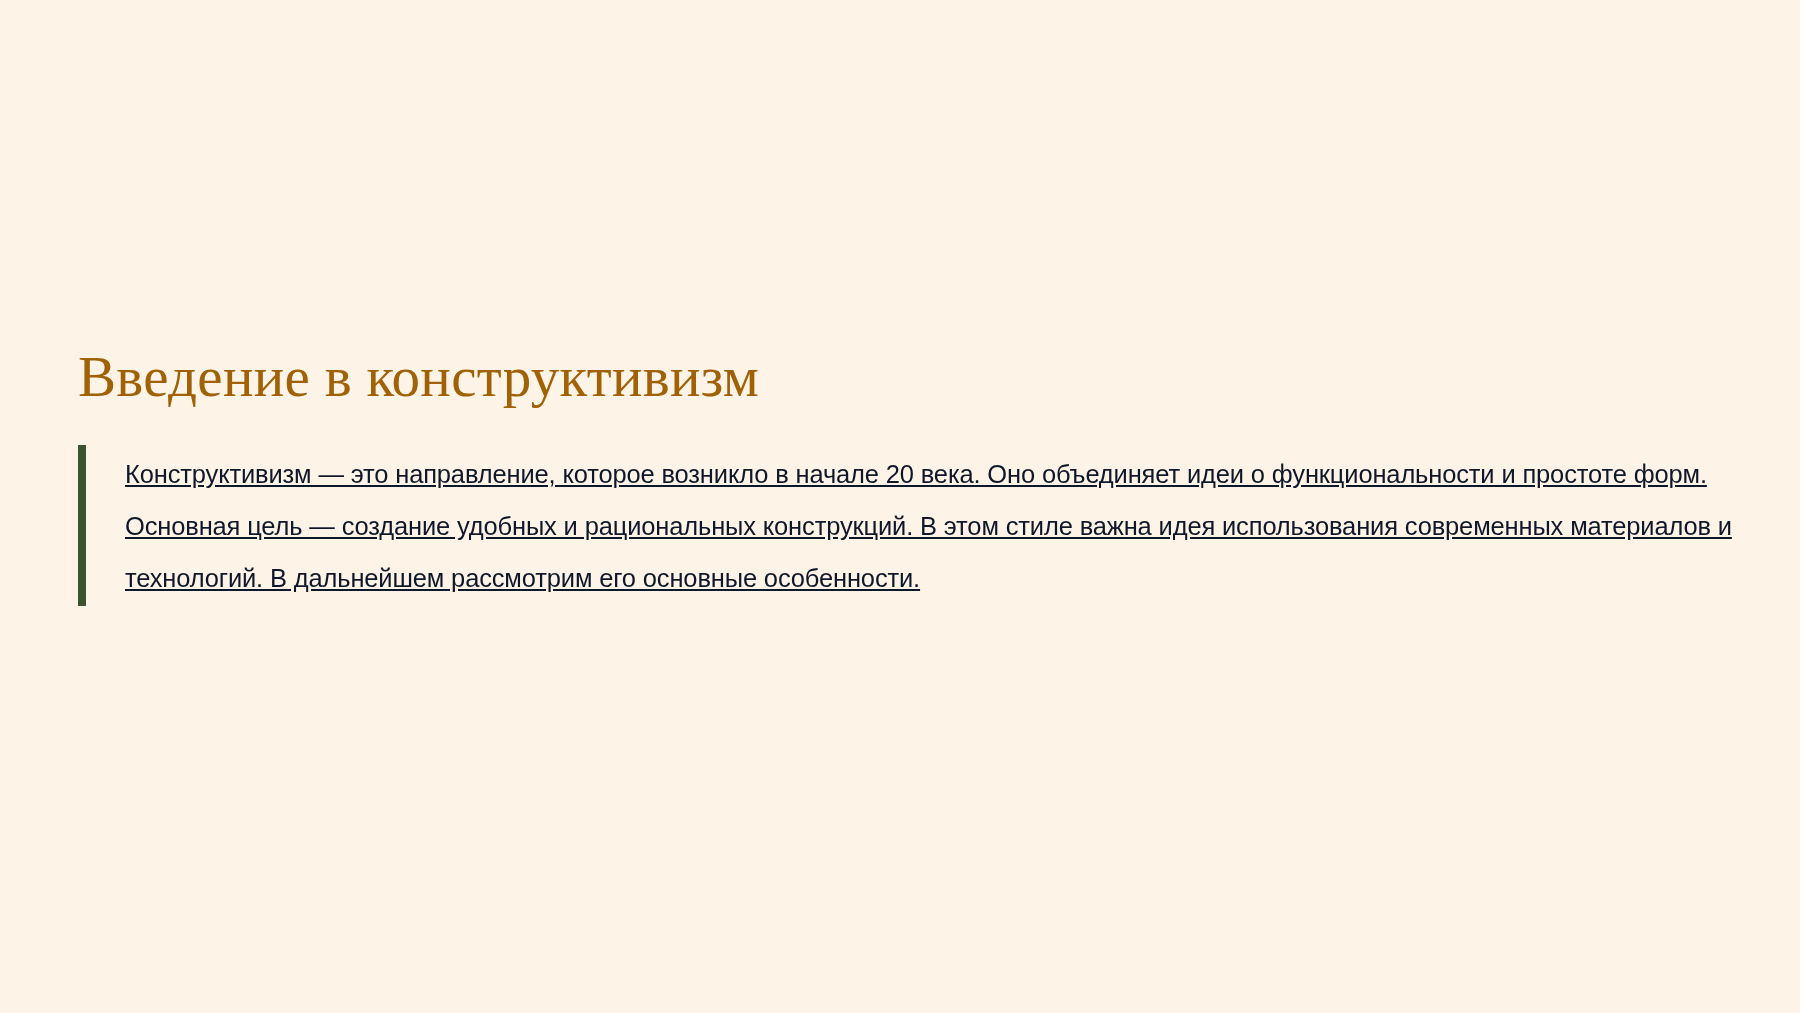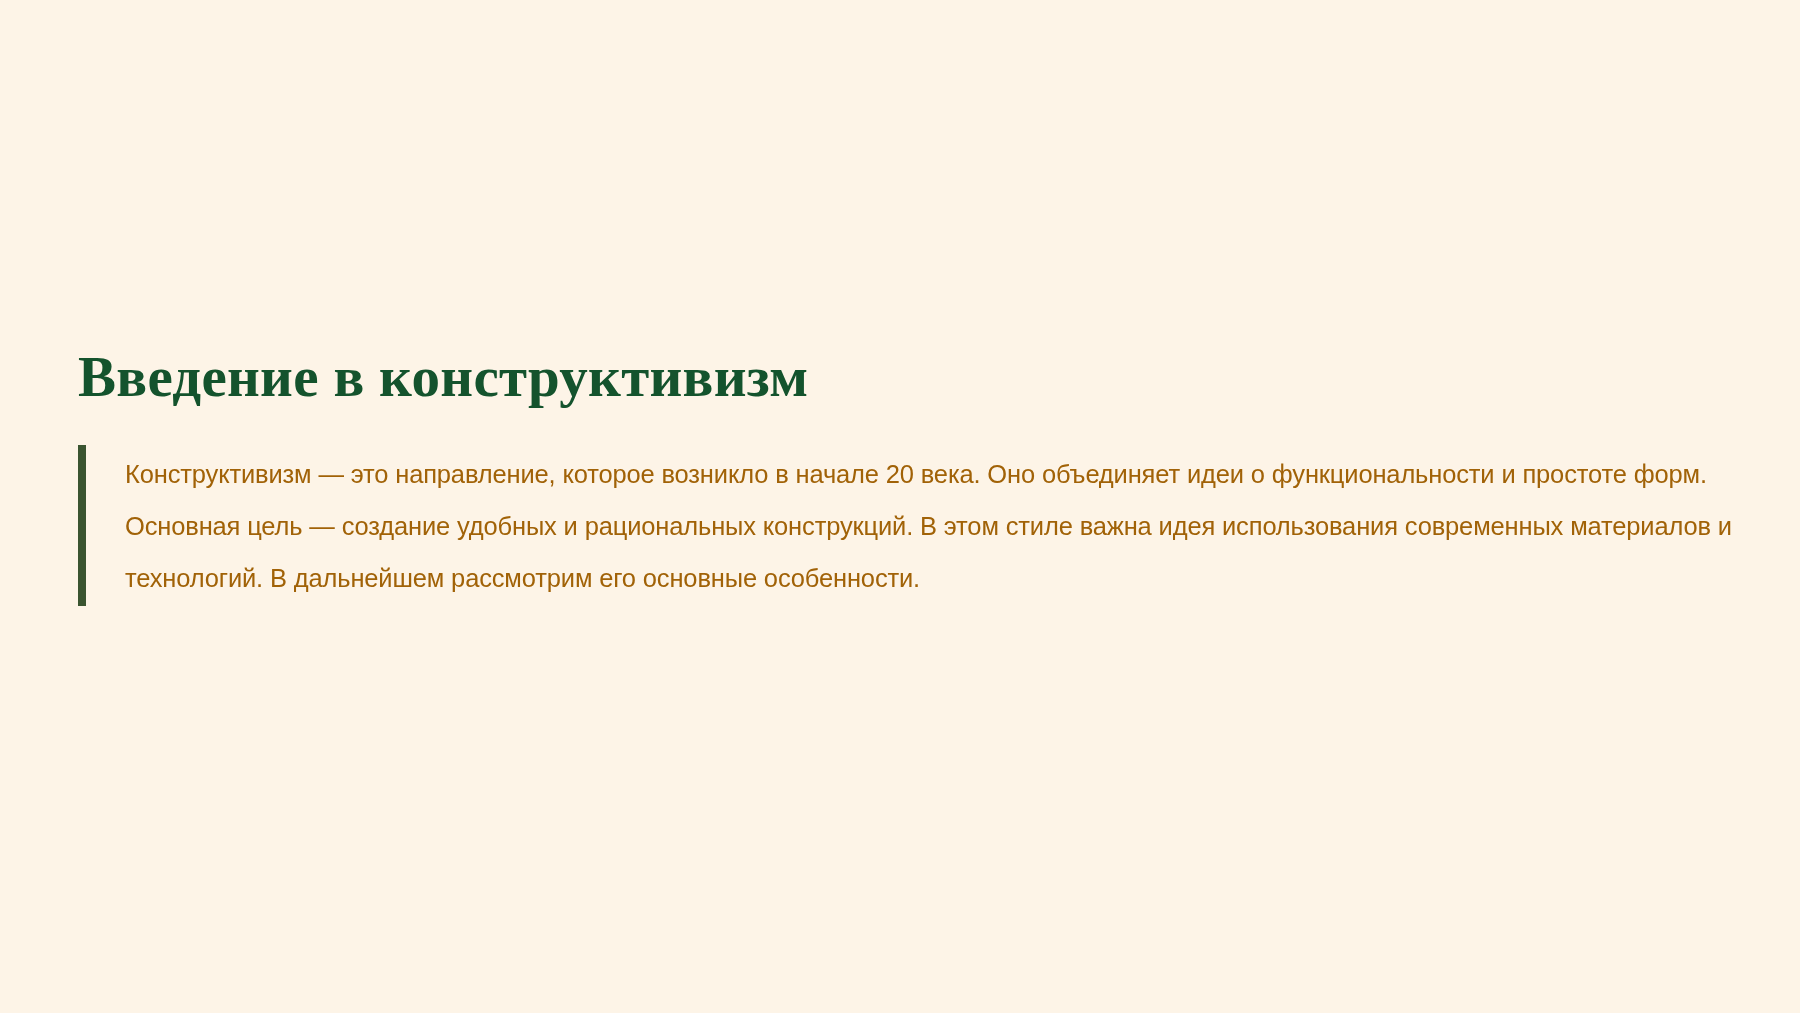--- a/index.html
+++ b/index.html
@@ -70,24 +70,24 @@
     letter-spacing: -0.15px;
   }
 </style>
 </head>
 <body style="background: rgb(253, 244, 231);">
 
 <div class="slide" style="background: rgb(253, 244, 231);">
 
   <div class="slide-content">
 
-    <h1 class="slide-title" style="color: #14532d; font-weight: bold;">Введение в конструктивизм</h1>
+    <h1 class="slide-title" style="color: #a16207;">Введение в конструктивизм</h1>
 
     <div class="quote-block">
       <div class="quote-bar" style="background: rgb(58, 84, 48);"></div>
       <div class="quote-body">
-        <p class="quote-text" style="color: #a16207;">Конструктивизм — это направление, которое возникло в начале 20 века. Оно объединяет идеи о функциональности и простоте форм. Основная цель — создание удобных и рациональных конструкций. В этом стиле важна идея использования современных материалов и технологий. В дальнейшем рассмотрим его основные особенности.</p>
+        <p class="quote-text" style="color: #0f172a; text-decoration: underline;">Конструктивизм — это направление, которое возникло в начале 20 века. Оно объединяет идеи о функциональности и простоте форм. Основная цель — создание удобных и рациональных конструкций. В этом стиле важна идея использования современных материалов и технологий. В дальнейшем рассмотрим его основные особенности.</p>
       </div>
     </div>
 
   </div>
 
 </div>
 
 </body></html>

